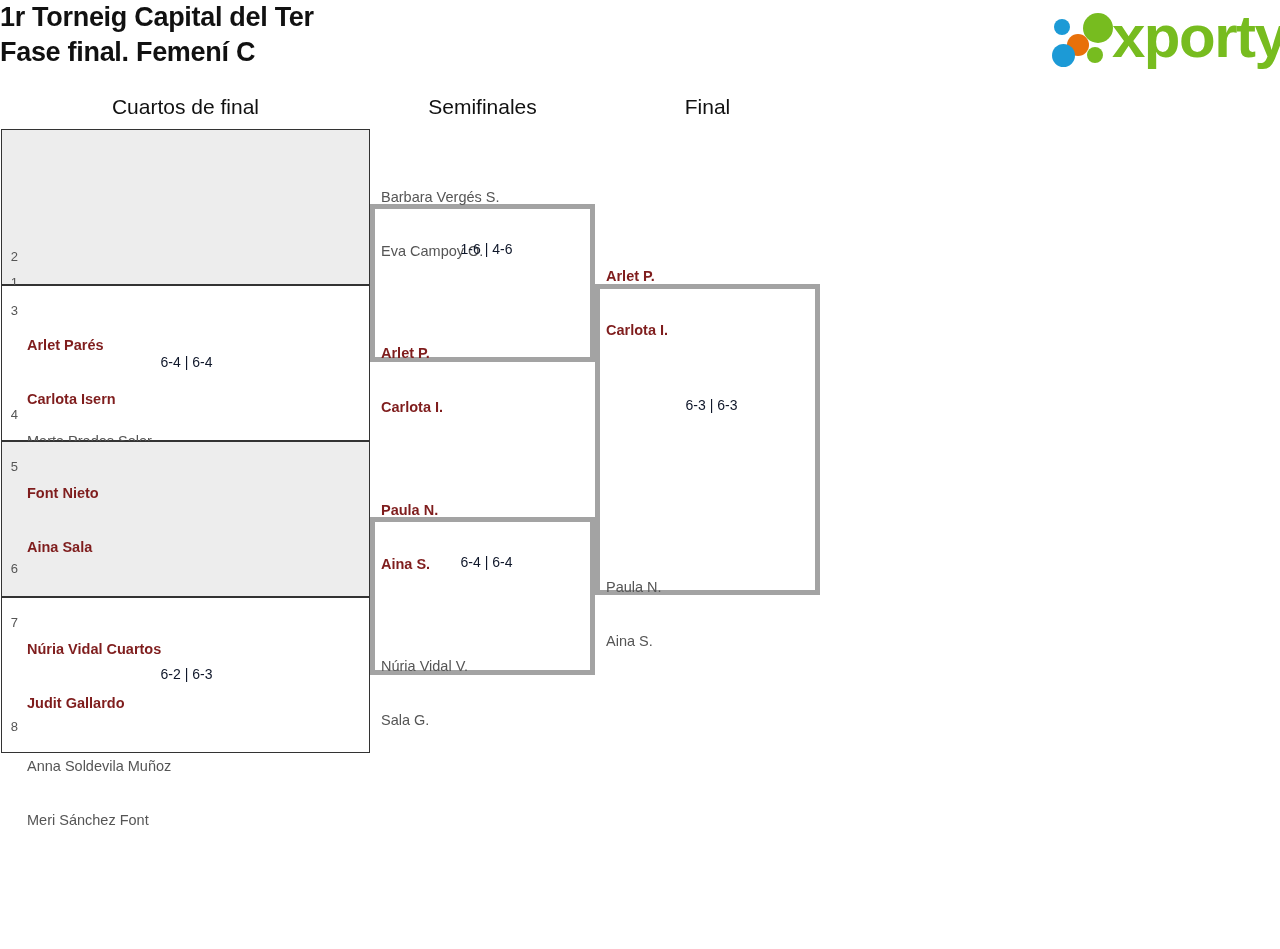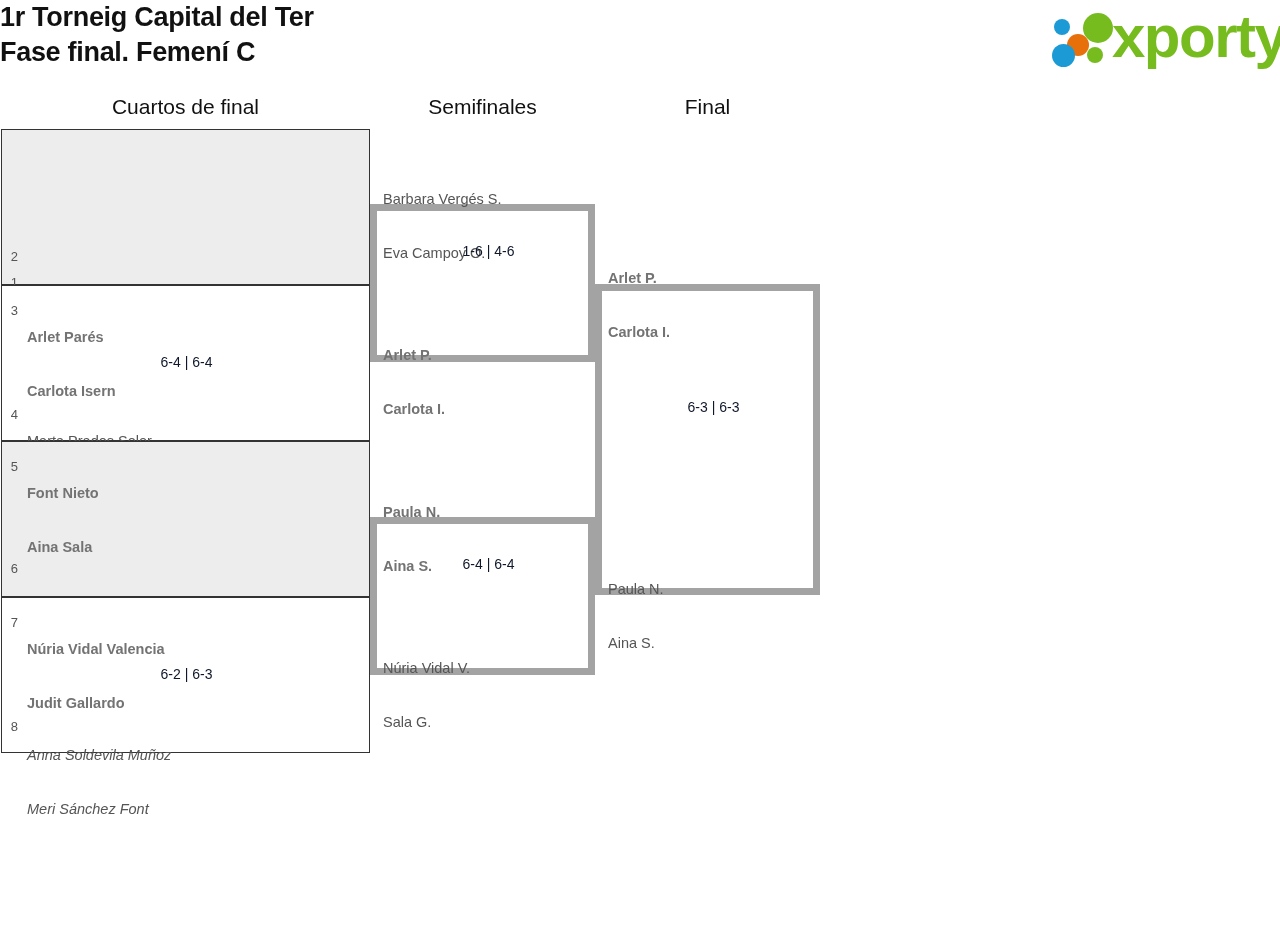--- a/index.html
+++ b/index.html
@@ -47,33 +47,33 @@
   
   .match { position: absolute; }
 
   .qf-box {
     border: 1px solid #333333;
     background: #ffffff;
   }
   .qf-box.bye { background: #ededed; }
 
   .sf-box, .fn-box {
-    border: 7px solid #a3a3a3;
+    border: 5px solid #a3a3a3;
     background: #ffffff;
   }
 
   
   .pair {
     position: absolute;
     font-size: 14.5px;
     line-height: 18px;
     white-space: pre;
   }
   .pair .ln { display: block; }
-  .pair.winner .ln { color: #737373; font-weight: 700; }
+  .pair.winner .ln { color: #7f1d1d; font-weight: 700; }
   .pair.loser  .ln { color: #555555; font-weight: 400; }
 
   .seed {
     position: absolute;
     font-size: 13px;
     color: #555555;
     text-align: right;
     width: 16px;
   }
 
@@ -118,21 +118,21 @@
     </div>
     <div class="seed" style="left:0px; top:119px;">2</div>
     <div class="pair loser" style="left:25px; top:118px;">
       <span class="ln">BYE</span>
     </div>
     <div class="score" style="left:0px; top:72px; width:369px;"></div>
   </div>
 
   <div class="match qf-box" style="left:1px; top:285px; width:369px; height:156px;">
     <div class="seed" style="left:0px; top:17px;">3</div>
-    <div class="pair winner" style="left:25px; top:6px;">
+    <div class="pair winner" style="left:25px; top:14px;">
       <span class="ln">Arlet Parés</span>
       <span class="ln">Carlota Isern</span>
     </div>
     <div class="seed" style="left:0px; top:121px;">4</div>
     <div class="pair loser" style="left:25px; top:110px;">
       <span class="ln">Marta Prados Soler</span>
       <span class="ln">Aida Pich Comes</span>
     </div>
     <div class="score" style="left:0px; top:68px; width:369px;">6-4 | 6-4</div>
   </div>
@@ -146,25 +146,25 @@
     <div class="seed" style="left:0px; top:119px;">6</div>
     <div class="pair loser" style="left:25px; top:118px;">
       <span class="ln">BYE</span>
     </div>
     <div class="score" style="left:0px; top:72px; width:369px;"></div>
   </div>
 
   <div class="match qf-box" style="left:1px; top:597px; width:369px; height:156px;">
     <div class="seed" style="left:0px; top:17px;">7</div>
     <div class="pair winner" style="left:25px; top:6px;">
-      <span class="ln">Núria Vidal Valencia</span>
+      <span class="ln">Núria Vidal Cuartos</span>
       <span class="ln">Judit Gallardo</span>
     </div>
     <div class="seed" style="left:0px; top:121px;">8</div>
-    <div class="pair loser" style="left:25px; top:112px;font-style:italic;">
+    <div class="pair loser" style="left:25px; top:123px;">
       <span class="ln">Anna Soldevila Muñoz</span>
       <span class="ln">Meri Sánchez Font</span>
     </div>
     <div class="score" style="left:0px; top:68px; width:369px;">6-2 | 6-3</div>
   </div>
 
   <div class="match sf-box" style="left:370px; top:204px; width:225px; height:158px;">
     <div class="pair loser" style="left:6px; top:-57px;">
       <span class="ln">Barbara Vergés S.</span>
       <span class="ln">Eva Campoy O.</span>

